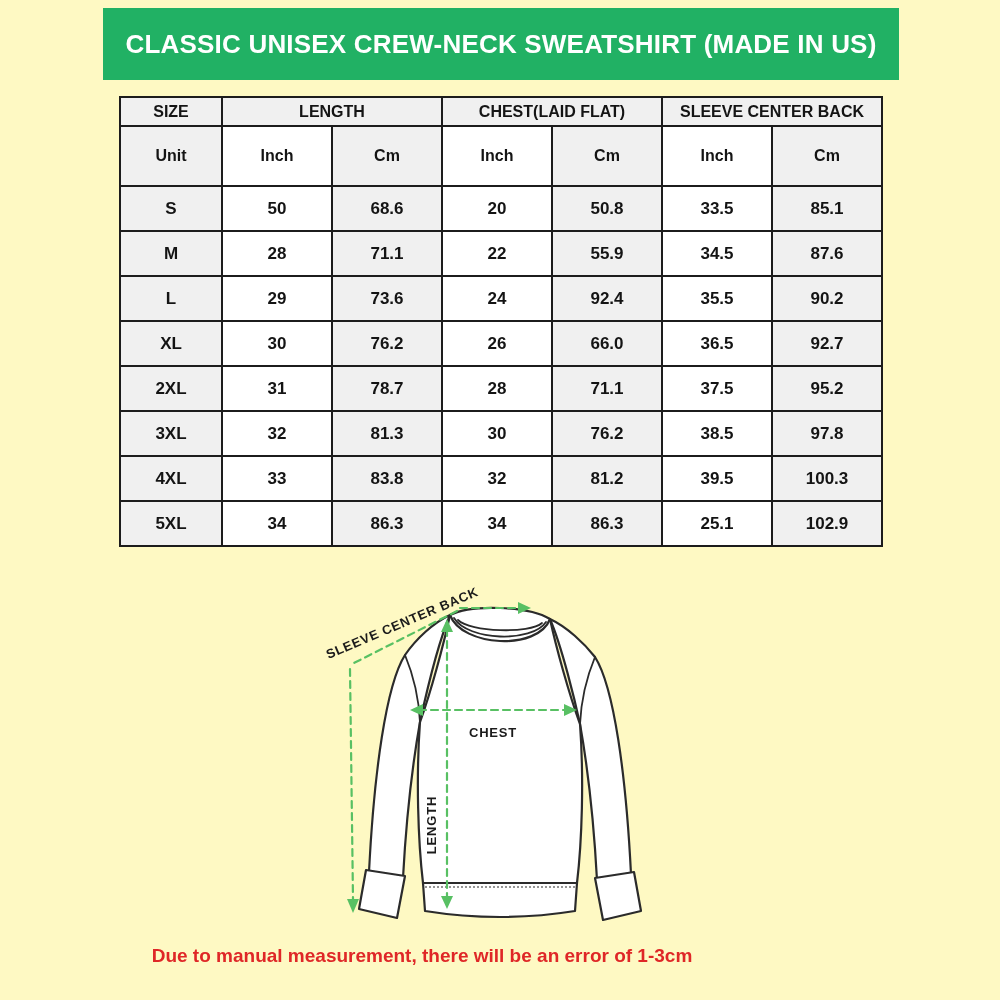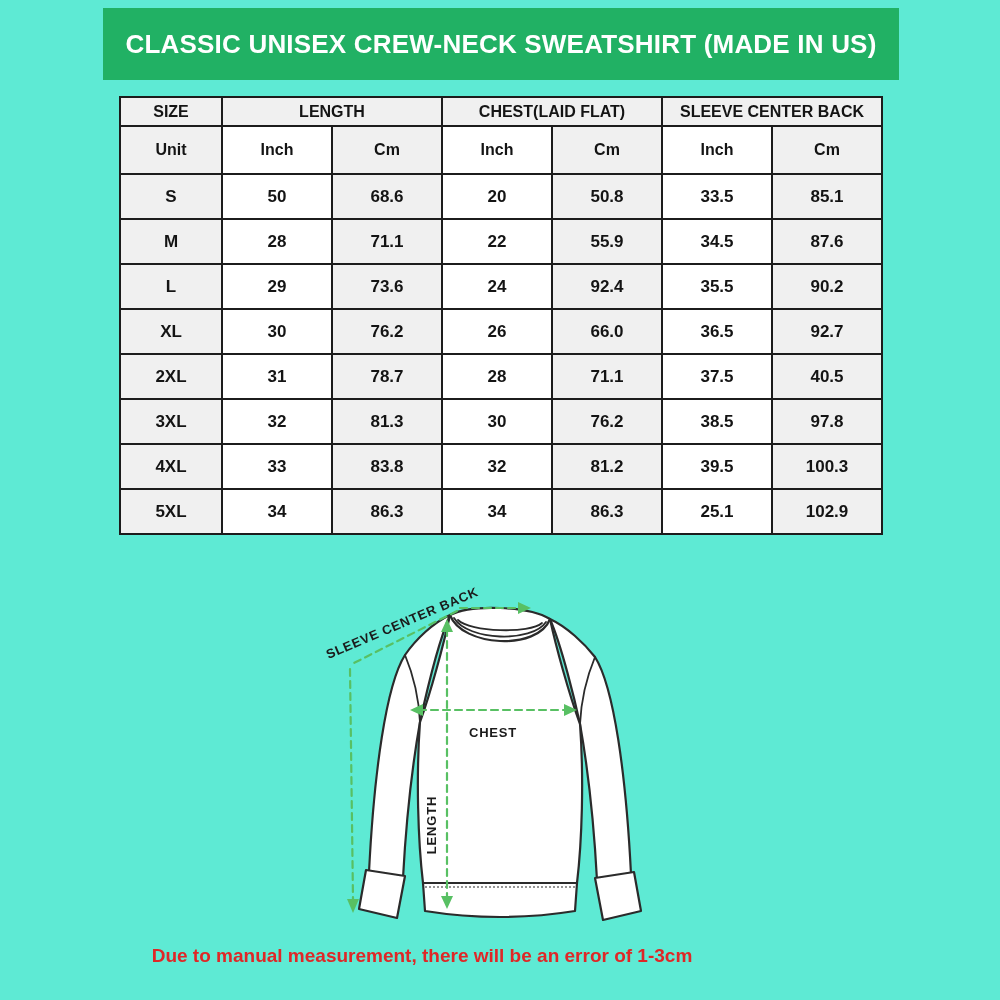--- a/index.html
+++ b/index.html
@@ -7,34 +7,34 @@
     --arrow-green:#58c063;
     --note-red:#df2727;
     --cell-gray:#f0f0f0;
     --cell-white:#ffffff;
     --border-dark:#1c1c1c;
     --ink:#141414;
   }
   *{margin:0;padding:0;box-sizing:border-box;}
   html,body{width:1000px;height:1000px;background:#ffffff;overflow:hidden;
     font-family:"Liberation Sans", sans-serif;}
-  .page{position:relative;width:1000px;height:1000px;background:#5eead4;}
+  .page{position:relative;width:1000px;height:1000px;background:#fef9c3;}
 
   
   .banner{position:absolute;left:103px;top:8px;width:796px;height:72px;
     background:var(--banner-green);display:flex;align-items:center;justify-content:center;}
   .banner h1{color:#fff;font-size:26px;font-weight:700;letter-spacing:.2px;white-space:nowrap;}
 
   
   table.chart{position:absolute;left:119px;top:96px;width:762px;border-collapse:collapse;
     table-layout:fixed;}
   table.chart th,table.chart td{border:2px solid var(--border-dark);text-align:center;
     vertical-align:middle;color:var(--ink);font-weight:700;}
   table.chart thead tr.groups th{height:29px;font-size:16px;}
-  table.chart thead tr.units th{height:48px;font-size:16px;}
+  table.chart thead tr.units th{height:60px;font-size:16px;}
   table.chart tbody th,table.chart tbody td{height:45px;font-size:17px;}
   .g{background:var(--cell-gray);}
   .w{background:var(--cell-white);}
 
   
   .diagram{position:absolute;left:320px;top:585px;width:360px;height:350px;}
   .outline{fill:#ffffff;stroke:#2b2b2b;stroke-width:2.2;stroke-linejoin:round;stroke-linecap:round;}
   .seam{fill:none;stroke:#2b2b2b;stroke-width:1.8;stroke-linecap:round;}
   .stitch{fill:none;stroke:#2b2b2b;stroke-width:1;stroke-dasharray:2 2;}
   .dash{fill:none;stroke:var(--arrow-green);stroke-width:2.2;stroke-dasharray:7 5;stroke-linecap:round;}
@@ -118,21 +118,21 @@
           <td class="w">36.5</td>
           <td class="g">92.7</td>
         </tr>
         <tr>
           <th class="g">2XL</th>
           <td class="w">31</td>
           <td class="g">78.7</td>
           <td class="w">28</td>
           <td class="g">71.1</td>
           <td class="w">37.5</td>
-          <td class="g">40.5</td>
+          <td class="g">95.2</td>
         </tr>
         <tr>
           <th class="g">3XL</th>
           <td class="w">32</td>
           <td class="g">81.3</td>
           <td class="w">30</td>
           <td class="g">76.2</td>
           <td class="w">38.5</td>
           <td class="g">97.8</td>
         </tr>

